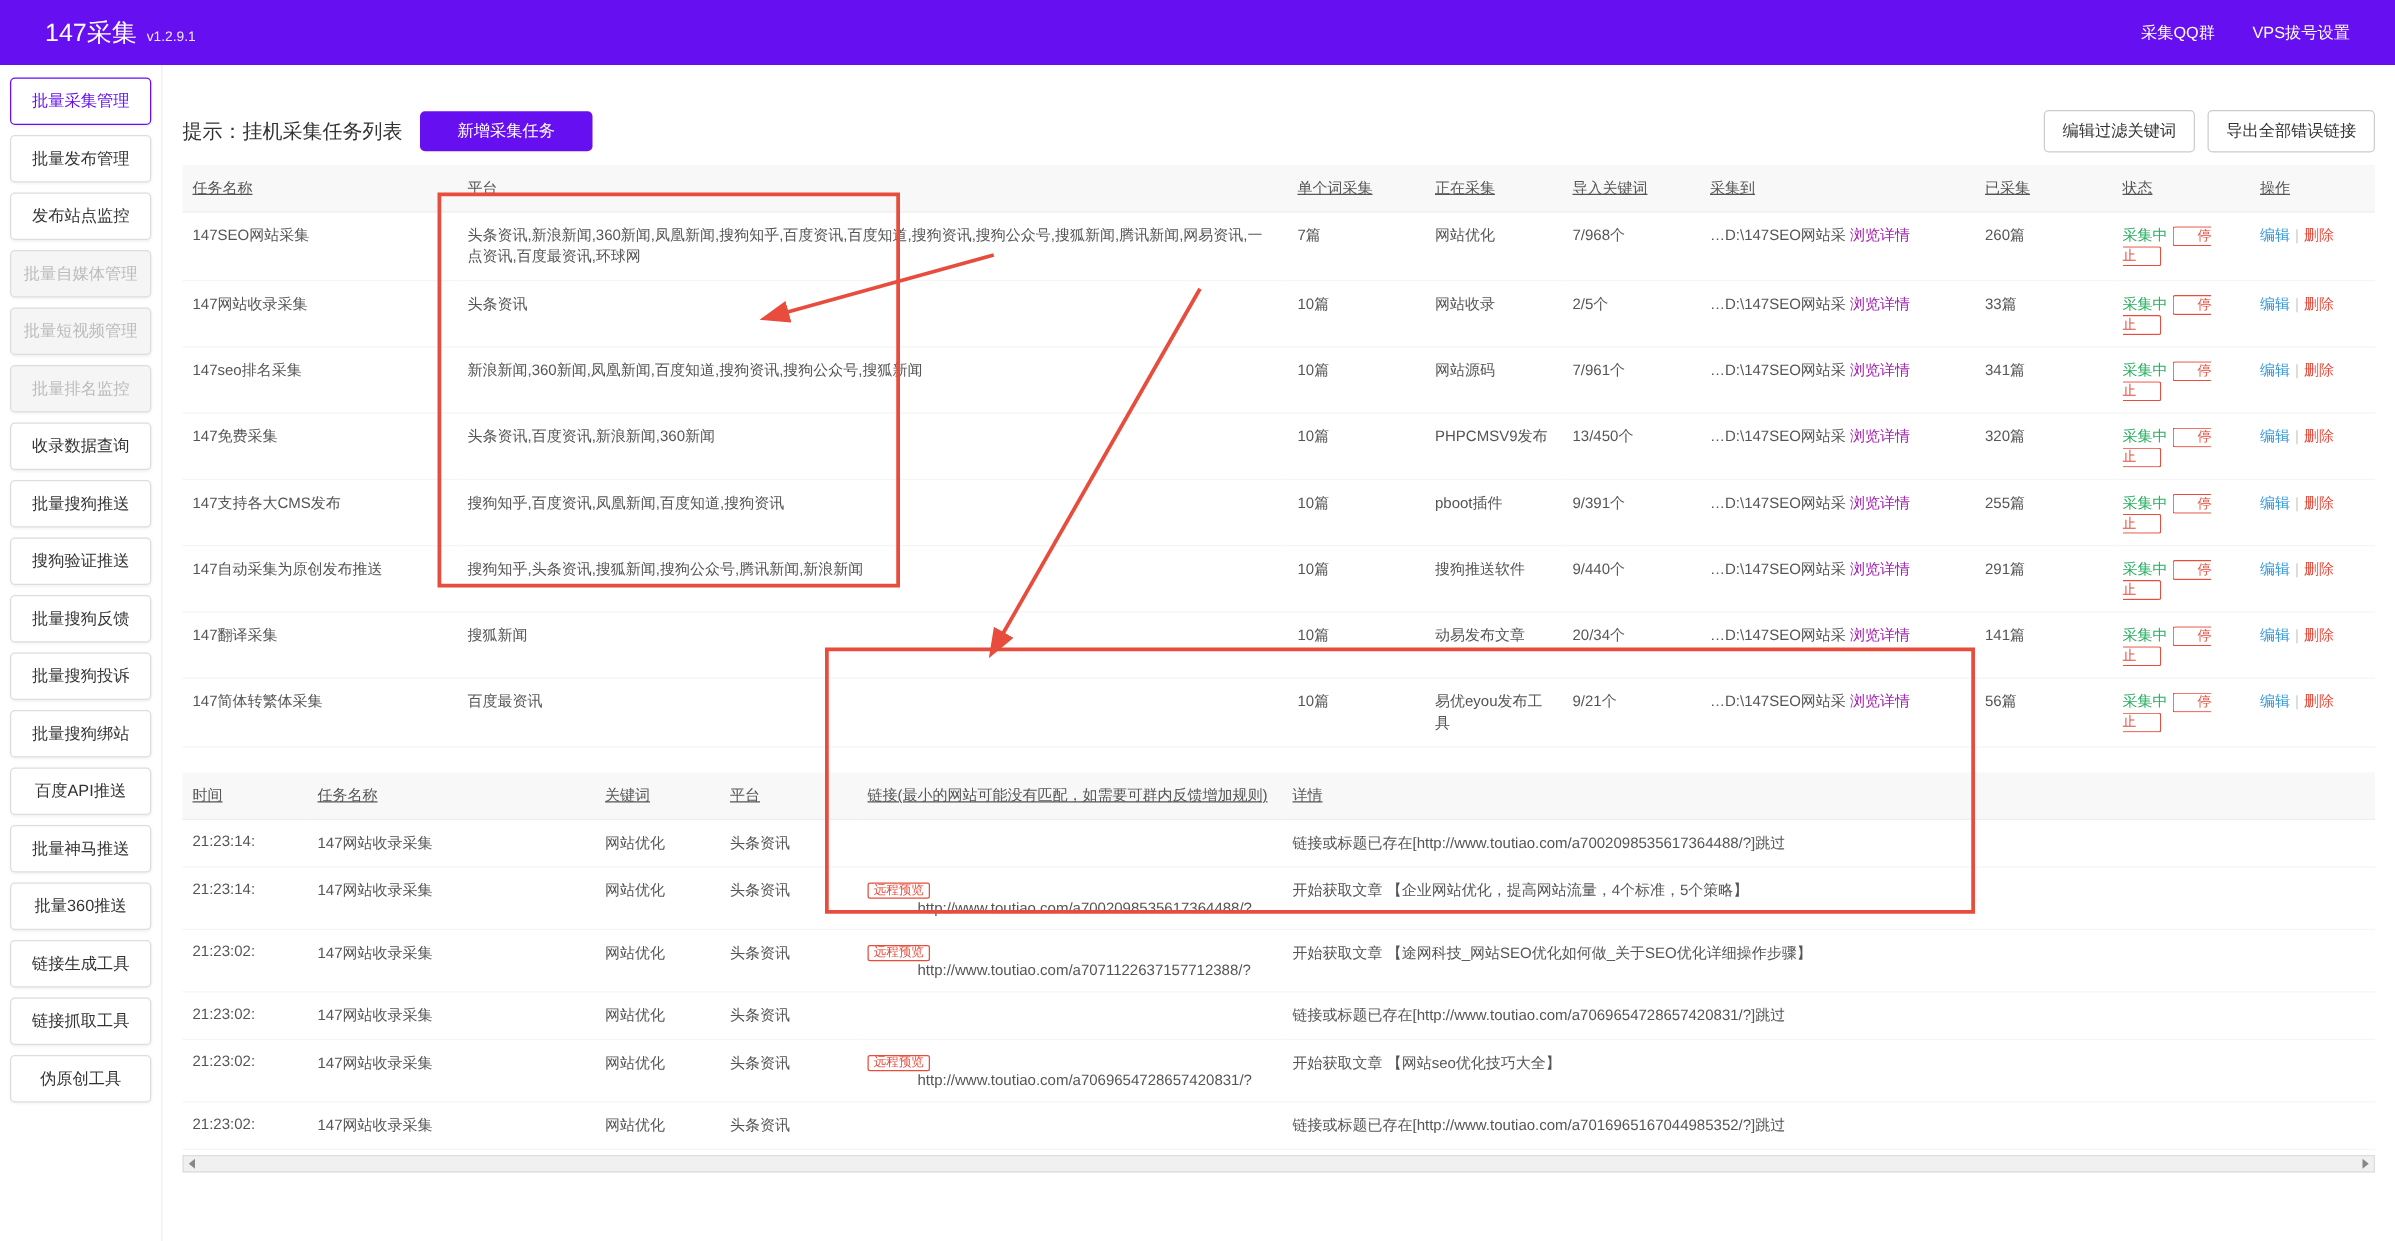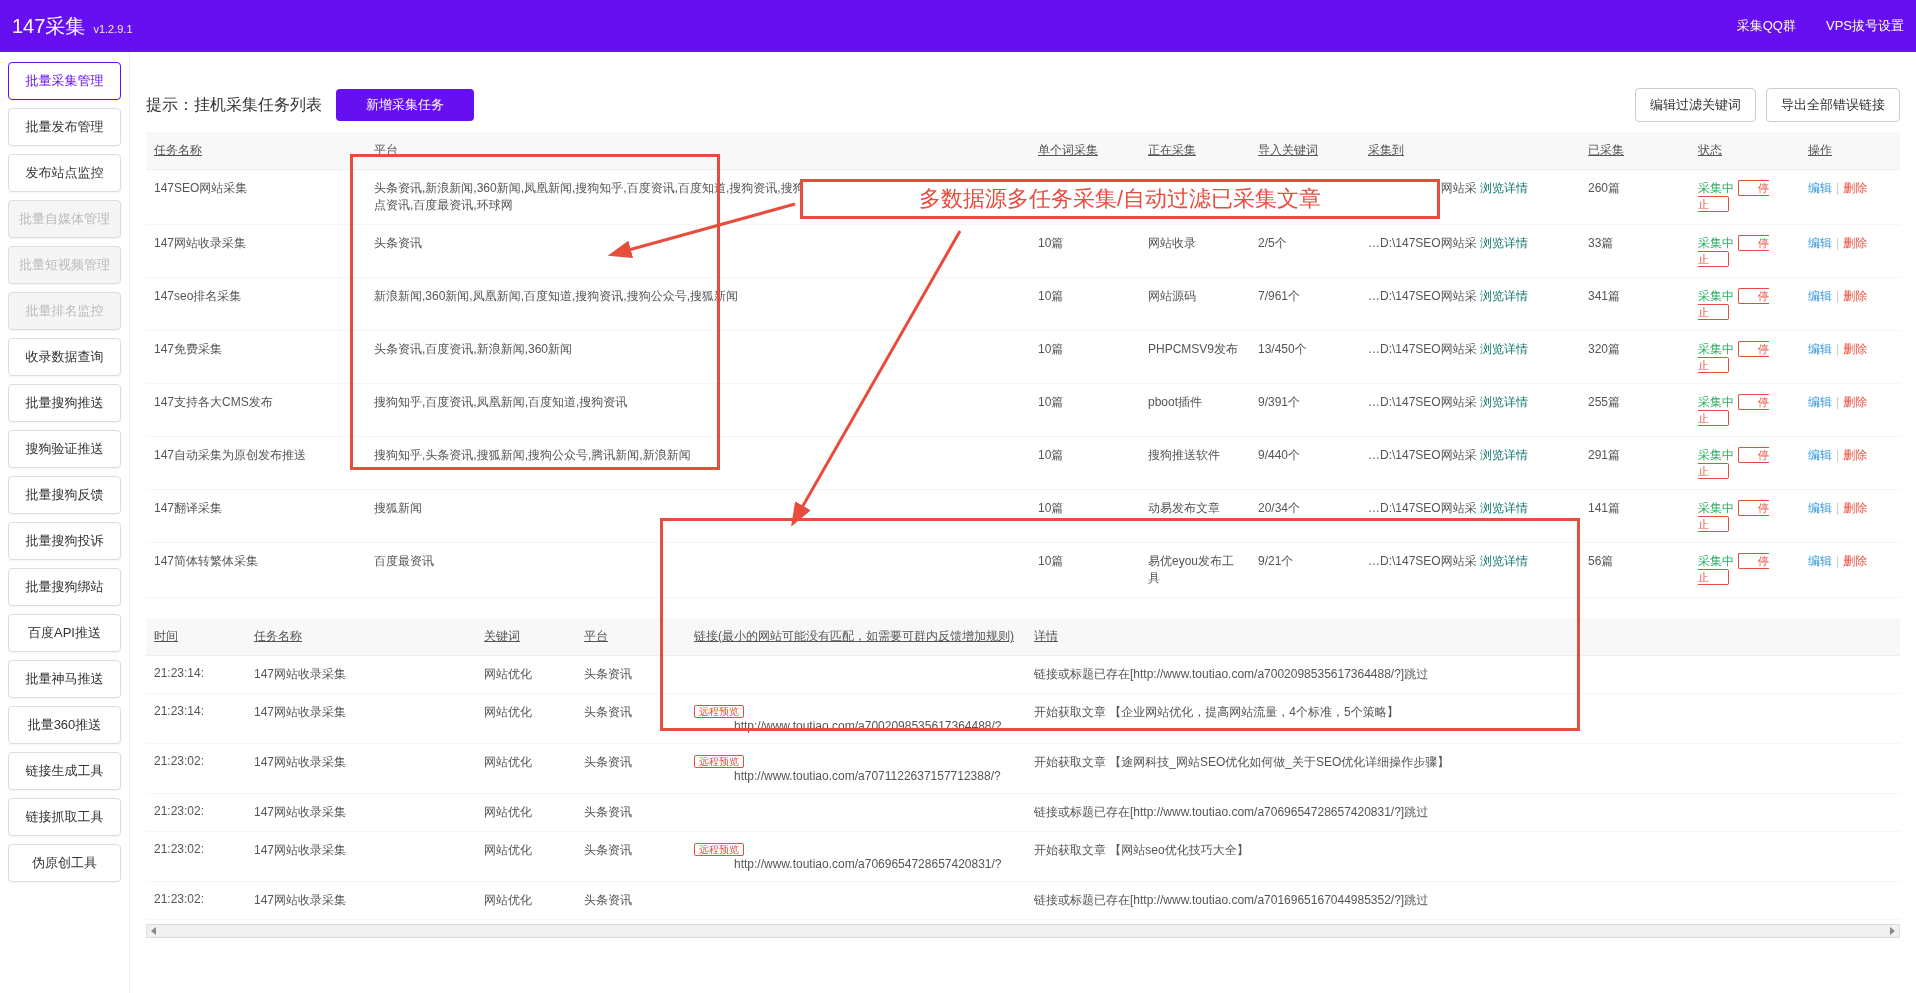--- a/index.html
+++ b/index.html
@@ -4,21 +4,21 @@
   <style>
     * { margin: 0; padding: 0; box-sizing: border-box; }
     body { font-family: "Microsoft YaHei", Arial, sans-serif; font-size: 12px; background: #fff; color: #333; }
     
     .header {
       background: #6610f2;
       color: #fff;
       height: 52px;
       display: flex;
       align-items: center;
-      padding: 0 12px;
+      padding: 0 36px;
       justify-content: space-between;
       gap: 32px;
     }
     .header-left { display: flex; align-items: baseline; gap: 8px; }
     .app-title { font-size: 20px; font-weight: 500; }
     .app-version { font-size: 11px; opacity: 0.9; }
     .header-right { display: flex; gap: 30px; font-size: 13px; }
     .header-link { color: #fff; cursor: pointer; }
     
     .container { display: flex; height: calc(100vh - 52px); }
@@ -89,21 +89,21 @@
       text-decoration: underline;
     }
     tbody td {
       padding: 10px 8px;
       font-size: 12px;
       vertical-align: top;
       border-bottom: 1px solid #f5f5f5;
       color: #555;
     }
     
-    .link-green { color: #0f766e; cursor: pointer; }
+    .link-green { color: #a21caf; cursor: pointer; }
     .status-collecting { color: #27ae60; }
     .btn-stop {
       color: #e74c3c;
       border: 1px solid #e74c3c;
       padding: 1px 19px;
       border-radius: 2px;
       cursor: pointer;
       font-size: 11px;
       background: #fff;
       margin-left: 4px;
@@ -339,23 +339,20 @@
             <td>9/21个</td>
             <td>…D:\147SEO网站采 <span class="link-green">浏览详情</span></td>
             <td>56篇</td>
             <td><span class="status-collecting">采集中</span><span class="btn-stop">停止</span></td>
             <td><span class="op-edit">编辑</span><span class="op-sep">|</span><span class="op-del">删除</span></td>
           </tr>
         </tbody>
     </table>
 
     <div class="annotation-box1"></div>
-    <div class="annotation-box2">
-      <span>多数据源多任务采集/自动过滤已采集文章</span>
-    </div>
     <div class="annotation-box3"></div>
 
     <div class="arrow" style="left:490px; top:120px;">
       <svg width="180" height="60">
           <defs>
             <marker id="ah1" markerWidth="10" markerHeight="10" refX="2" refY="3" orient="auto">
               <path d="M0,0 L0,6 L8,3 z" fill="#e74c3c"></path>
             </marker>
           </defs>
           <line x1="175" y1="8" x2="5" y2="55" stroke="#e74c3c" stroke-width="3" marker-end="url(#ah1)"></line>

